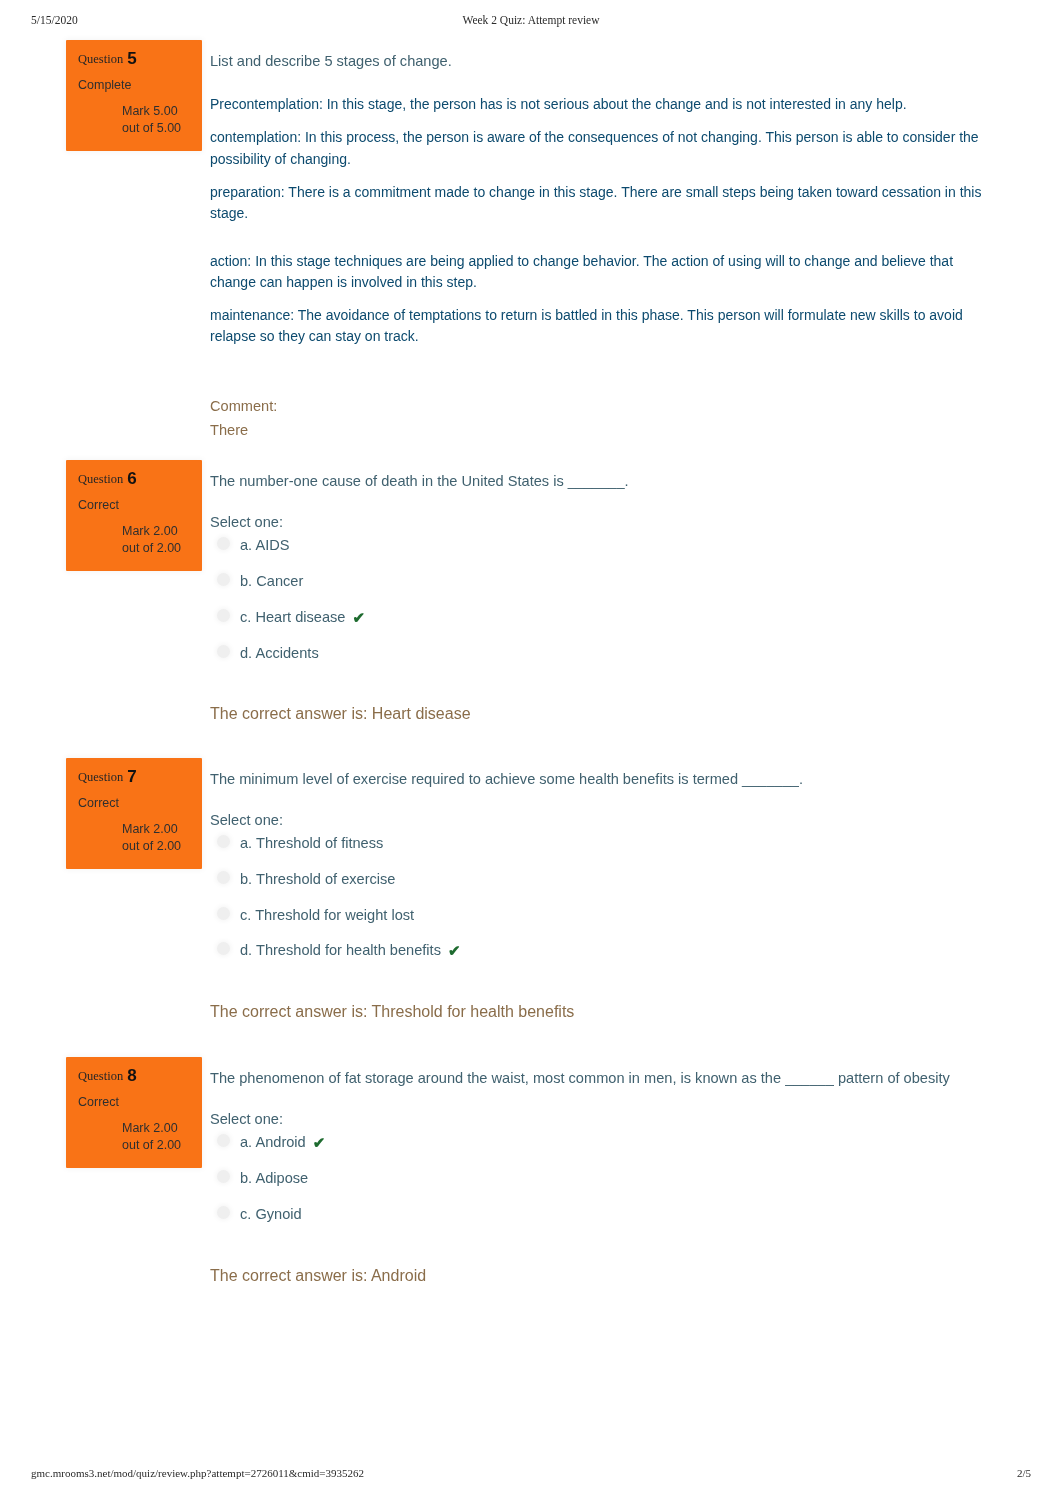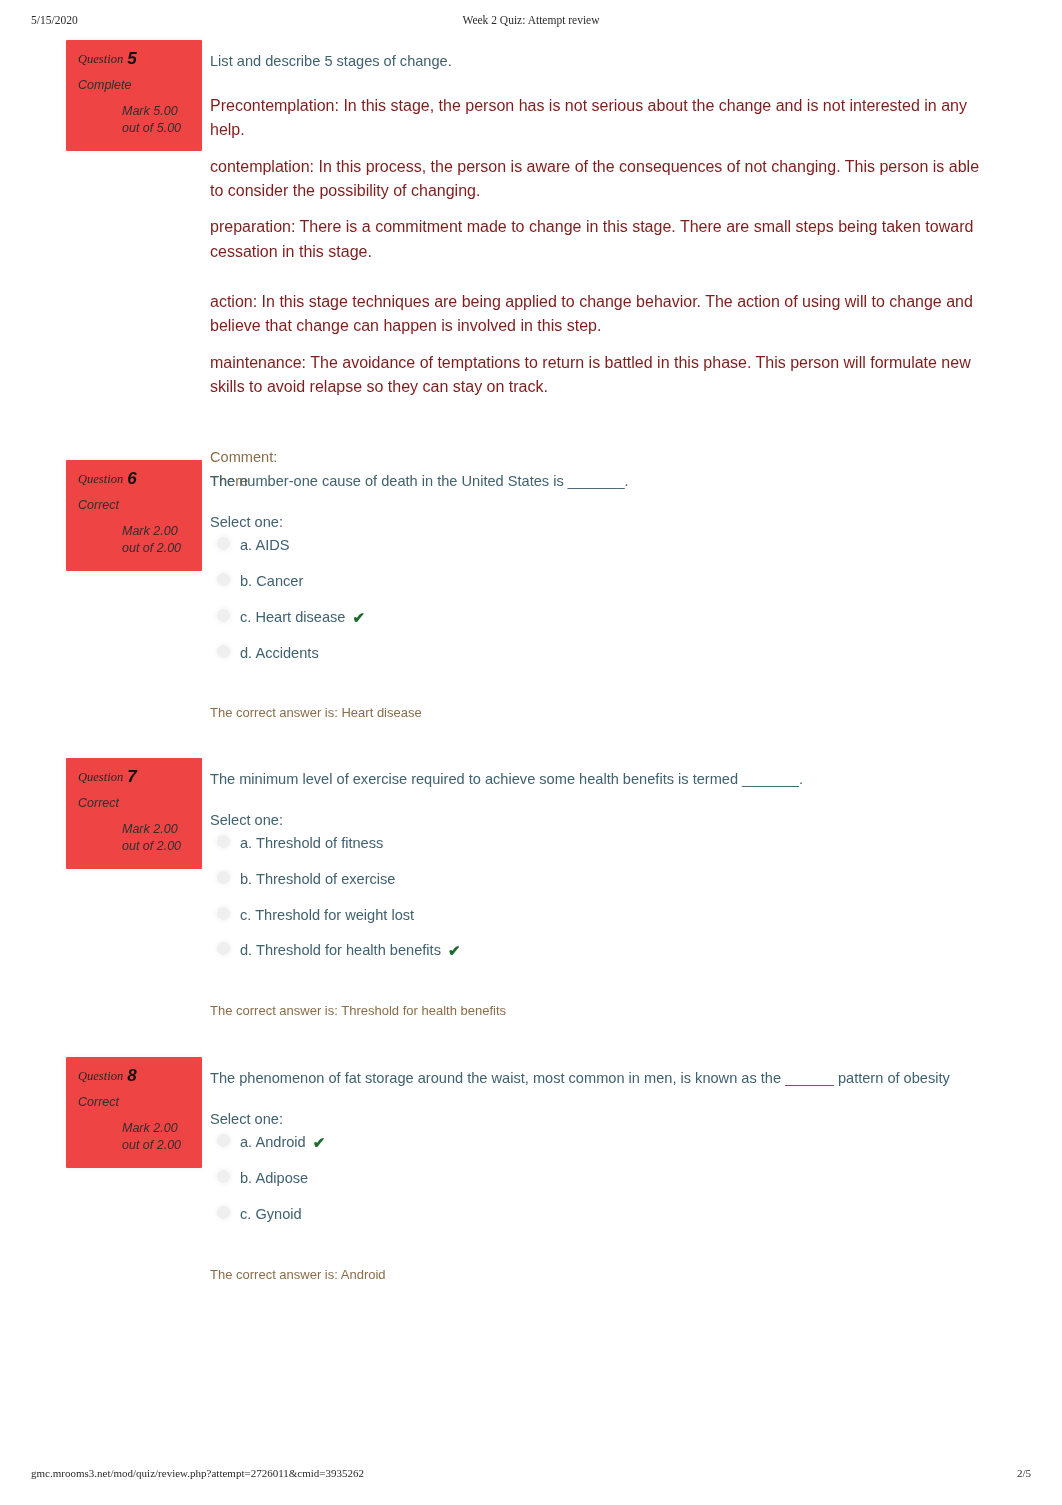--- a/index.html
+++ b/index.html
@@ -81,28 +81,27 @@
     box-sizing: border-box;
   }
 
   
   .q-info {
     position: absolute;
     left: 66px;
     top: 0;
     width: 112px;
     padding: 10px 12px 14px 12px;
-    background: #ef4444;
+    background: #f97316;
     box-shadow: 0 0 6px 1px rgba(0,0,0,0.045);
     border-radius: 1px;
     color: #2f2f2f;
     font-family: "Liberation Sans", sans-serif;
     font-size: 12.5px;
     line-height: 1.05;
-    font-style: italic;
   }
   .q-info .qi-line {
     margin: 0 0 11px 0;
     white-space: nowrap;
   }
   .q-info .qi-line.qi-mark {
     white-space: normal;
     margin-bottom: 0;
     line-height: 1.35;
     margin-left: 44px;
@@ -134,23 +133,23 @@
   }
 
   .q-text {
     font-size: 14.6px;
     line-height: 1.52;
     color: #40616f;
     margin: 0 0 8px 0;
   }
 
   .q-answer-para {
-    font-size: 16px;
+    font-size: 14px;
     line-height: 1.52;
-    color: #7f1d1d;
+    color: #0c4a6e;
     margin: 0 13px 12px 0;
   }
   .q-answer-para.spaced-top { margin-top: 26px; }
 
   .essay-answer { margin-top: 22px; }
 
   .comment-block {
     margin-top: 48px;
     color: #8a6d4a;
     font-size: 14.6px;
@@ -189,21 +188,21 @@
     display: inline-block;
     margin-left: 7px;
     color: #1e6b2f;
     font-size: 15px;
     font-weight: bold;
     vertical-align: -1px;
   }
 
   .correct-answer {
     margin-top: 42px;
-    font-size: 13px;
+    font-size: 16px;
     color: #8a6d4a;
   }
 </style>
 </head>
 <body>
 
 <div class="print-header">
   <span class="ph-date">5/15/2020</span>
   <span class="ph-title">Week 2 Quiz: Attempt review</span>
 </div>

